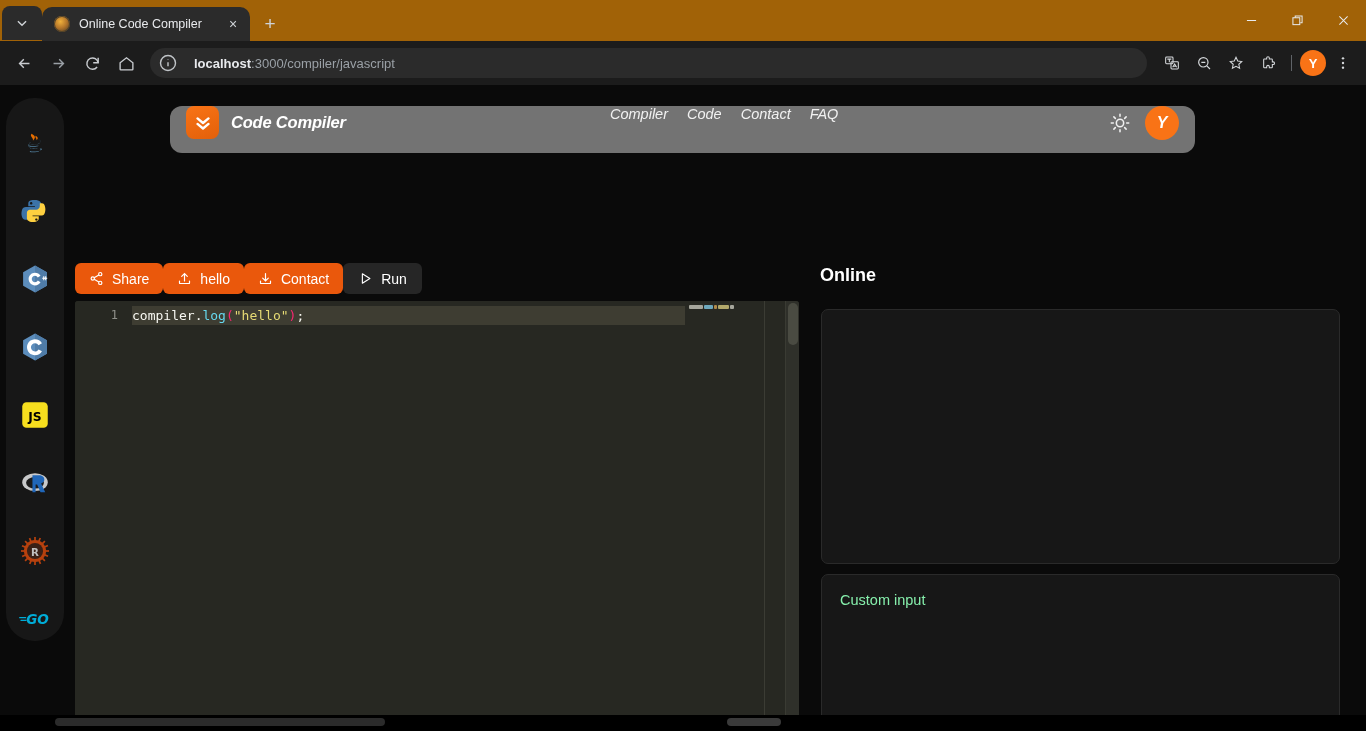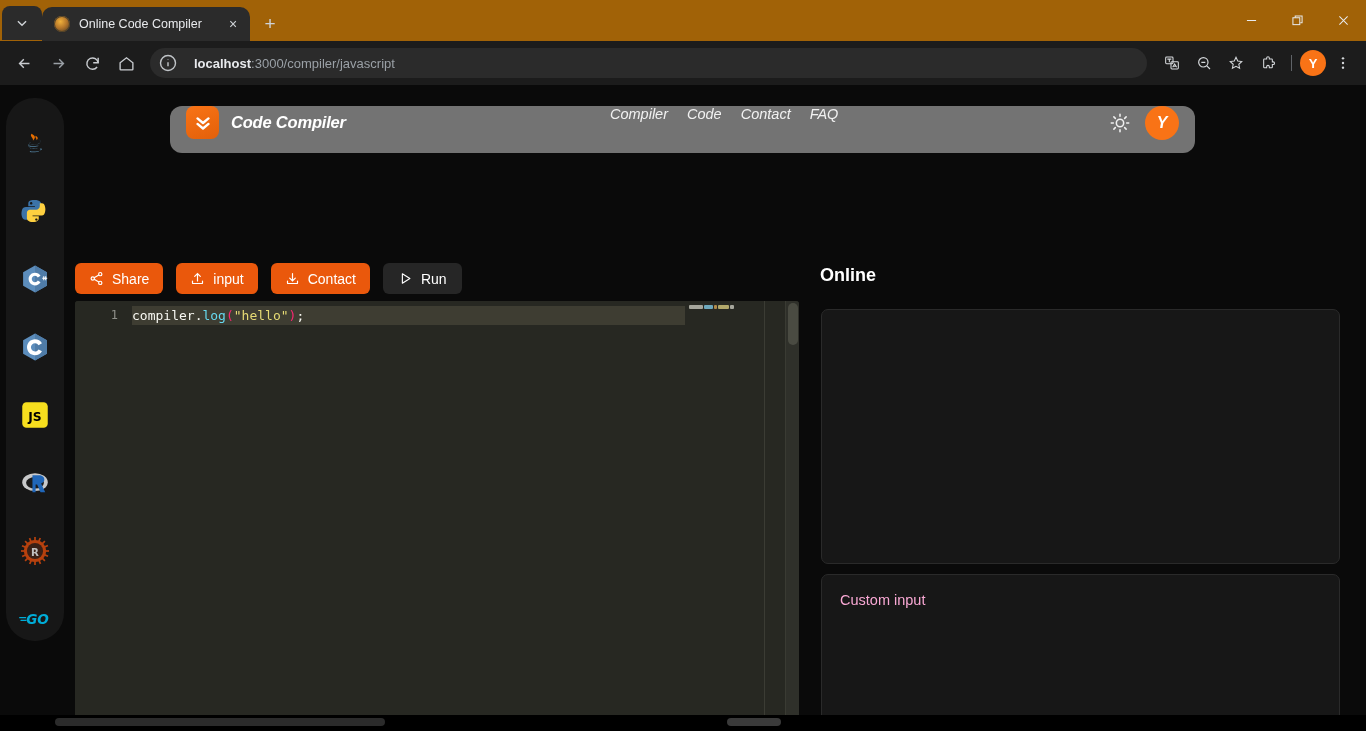--- a/index.html
+++ b/index.html
@@ -142,21 +142,21 @@
   #theme-toggle { width: 22px; height: 22px; color: #f0f0f0; display: flex; align-items: center; justify-content: center; }
   #header-avatar {
     width: 34px; height: 34px; border-radius: 50%;
     background: #f97316; color: #ffffff; font-size: 16px; font-weight: bold;
     display: flex; align-items: center; justify-content: center;
   }
 
   
   #editor-toolbar {
     position: absolute; left: 75px; top: 178px;
-    display: flex; align-items: center; gap: 13px;
+    display: flex; align-items: center; 
   }
   .tb-btn {
     height: 31px; border-radius: 6px;
     display: flex; align-items: center; gap: 8px;
     padding: 0 14px; font-size: 14px; color: #ffffff;
     background: #ea580c; border: none;
     font-family: "Liberation Sans", sans-serif;
   }
   .tb-btn.secondary { background: #262626; padding: 0 15px; }
   .tb-btn svg { width: 15px; height: 15px; flex: 0 0 15px; }
@@ -221,21 +221,21 @@
     position: absolute; left: 821px; top: 224px;
     width: 519px; height: 255px;
     background: #171717; border: 1px solid #2a2a2a; border-radius: 7px;
   }
   #input-box {
     position: absolute; left: 821px; top: 489px;
     width: 519px; height: 229px;
     background: #171717; border: 1px solid #2a2a2a; border-radius: 7px;
     padding: 16px 18px;
   }
-  #custom-input-placeholder { color: #f9a8d4; font-size: 14.5px; text-align: center; }
+  #custom-input-placeholder { color: #86efac; font-size: 14.5px; text-align: center; }
   #ai-badge {
     position: absolute; left: 1275px; top: 636px;
     width: 56px; height: 56px;
   }
   #ai-badge svg { width: 56px; height: 56px; }
 
   
   #page-hscroll {
     position: absolute; left: 0; bottom: 0; width: 1366px; height: 14px;
     background: #000000;
@@ -492,21 +492,21 @@
         <path d="M8.3 10.8l7.4-4.3M8.3 13.2l7.4 4.3"></path>
       </svg>
       <span>Share</span>
     </button>
 
     <button class="tb-btn">
       <svg viewBox="0 0 24 24" fill="none" stroke="#ffffff" stroke-width="1.9" stroke-linecap="round">
         <path d="M12 16V4M7.5 8.5L12 4l4.5 4.5"></path>
         <path d="M4 16v3a1 1 0 0 0 1 1h14a1 1 0 0 0 1-1v-3"></path>
       </svg>
-      <span>input</span>
+      <span>hello</span>
     </button>
 
     <button class="tb-btn">
       <svg viewBox="0 0 24 24" fill="none" stroke="#ffffff" stroke-width="1.9" stroke-linecap="round">
         <path d="M12 4v12M7.5 11.5L12 16l4.5-4.5"></path>
         <path d="M4 16v3a1 1 0 0 0 1 1h14a1 1 0 0 0 1-1v-3"></path>
       </svg>
       <span>Contact</span>
     </button>
 

